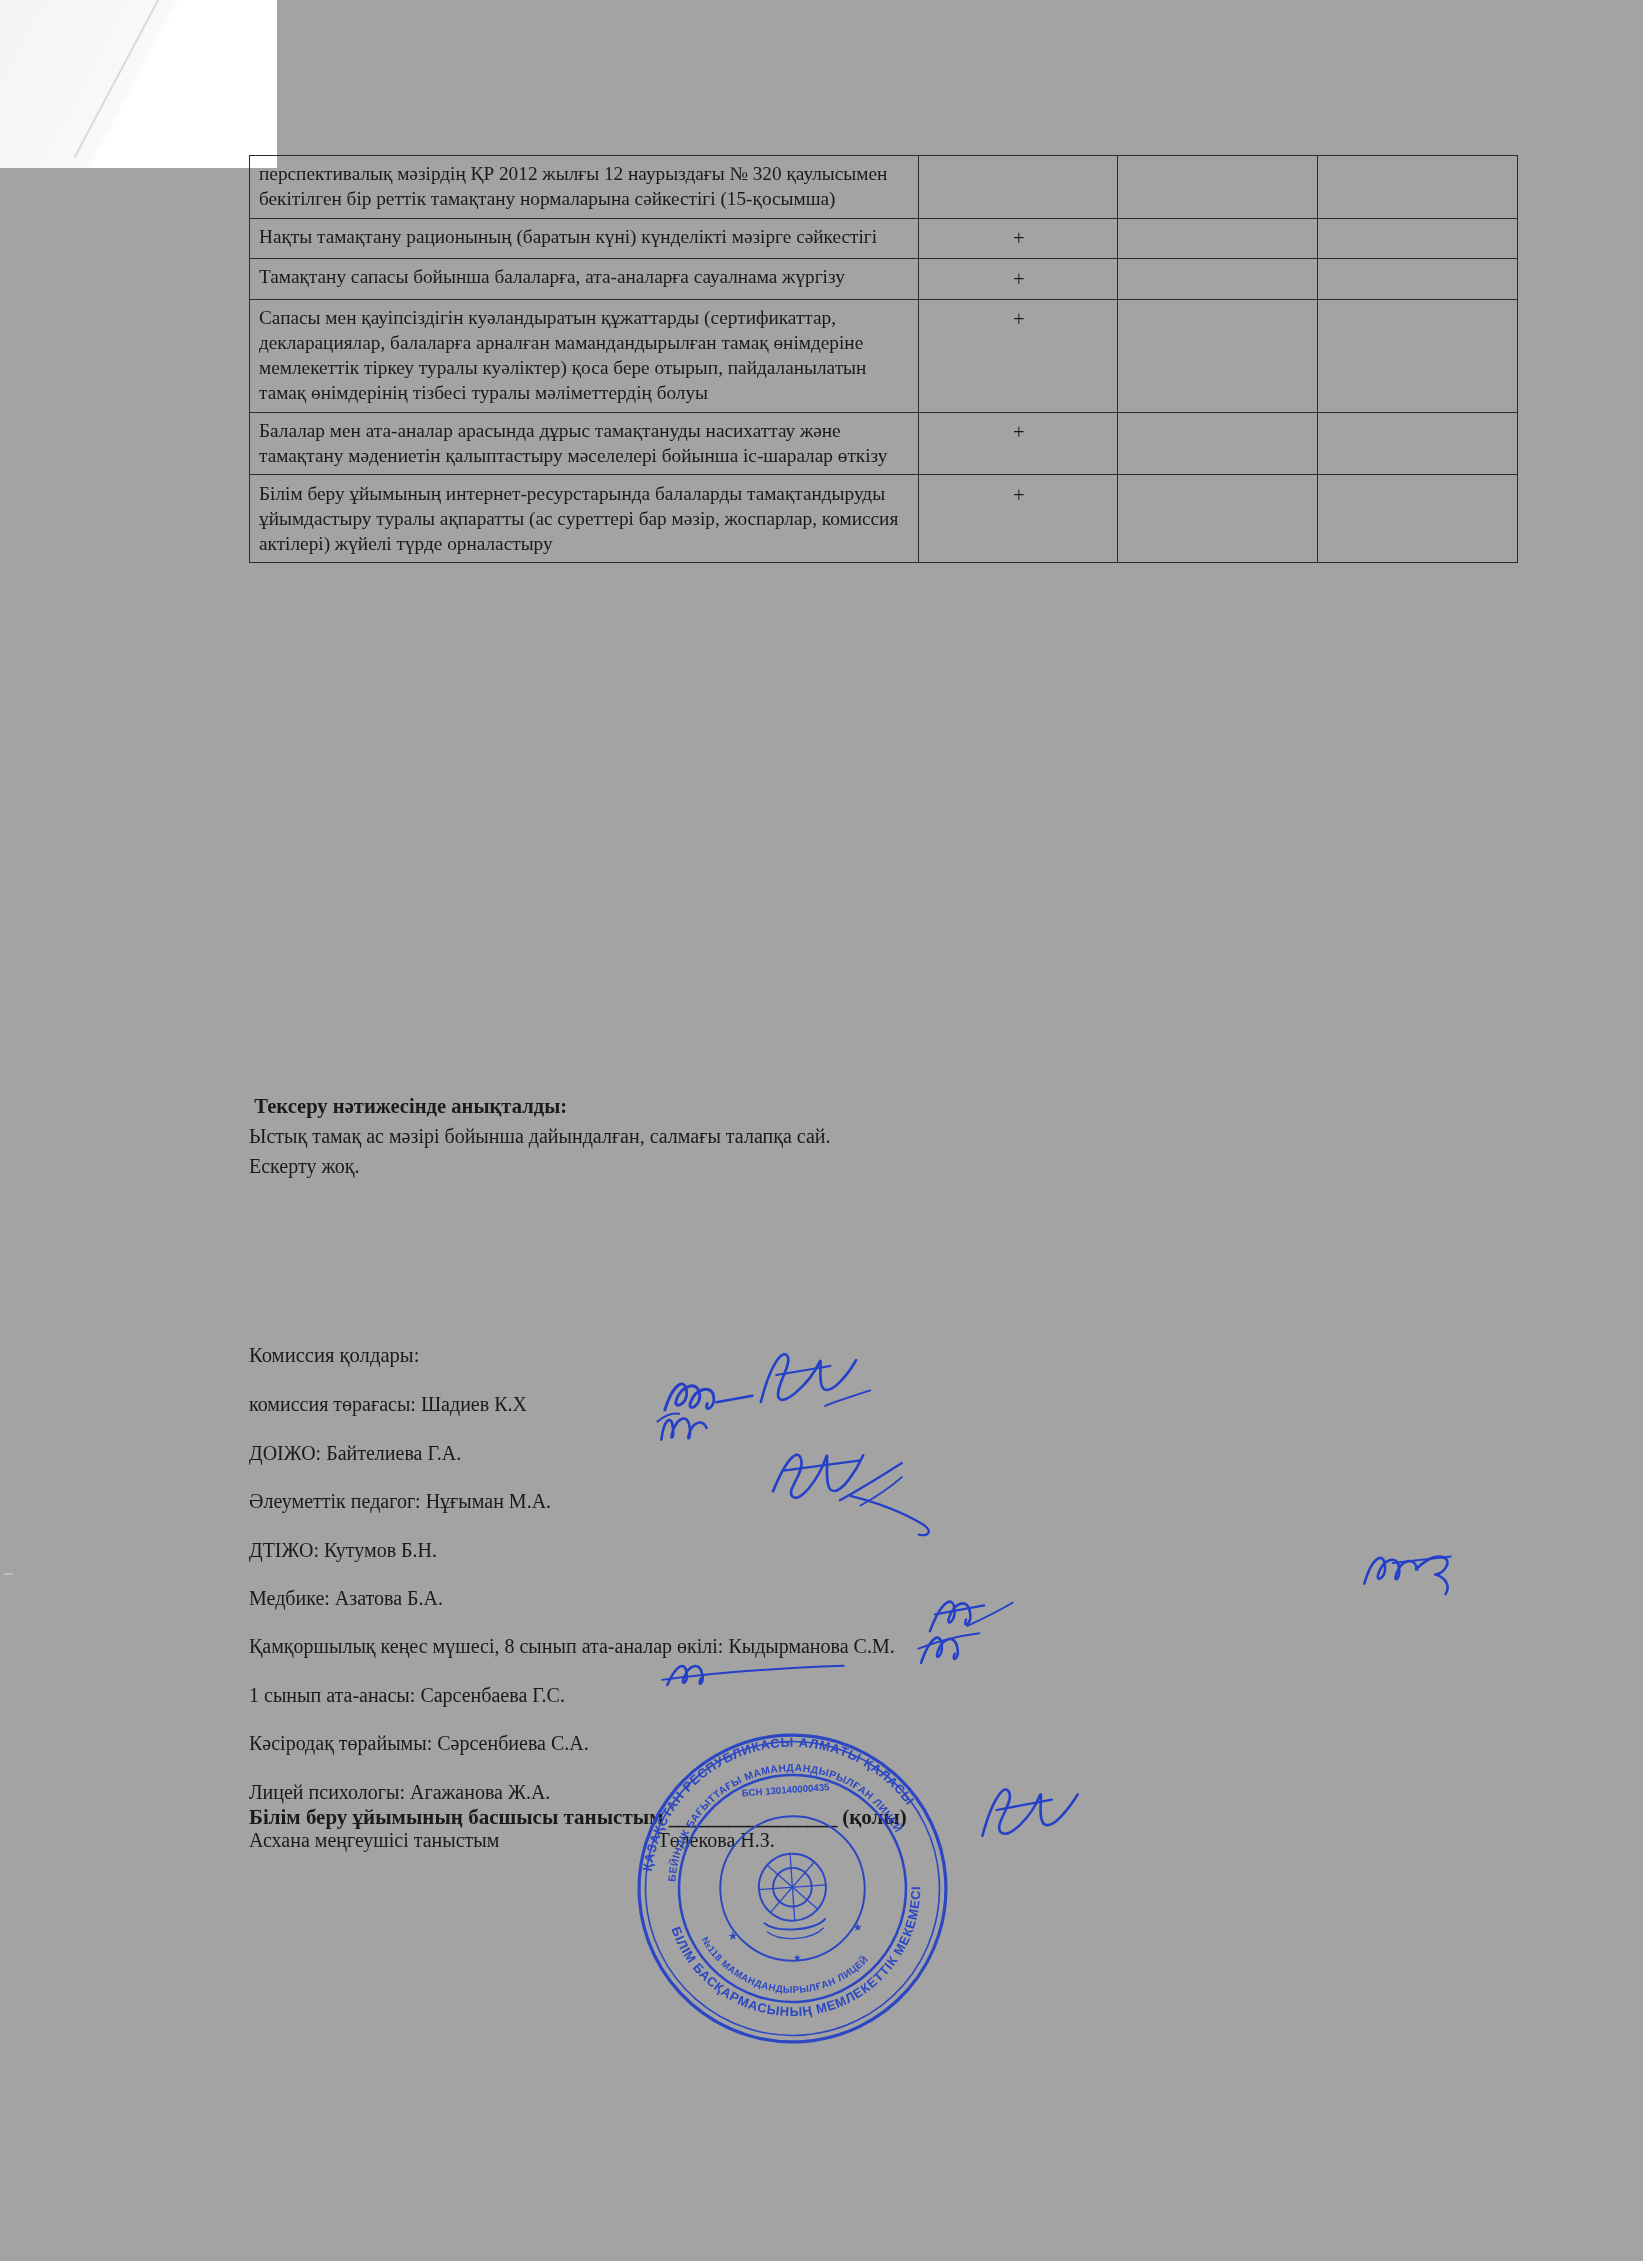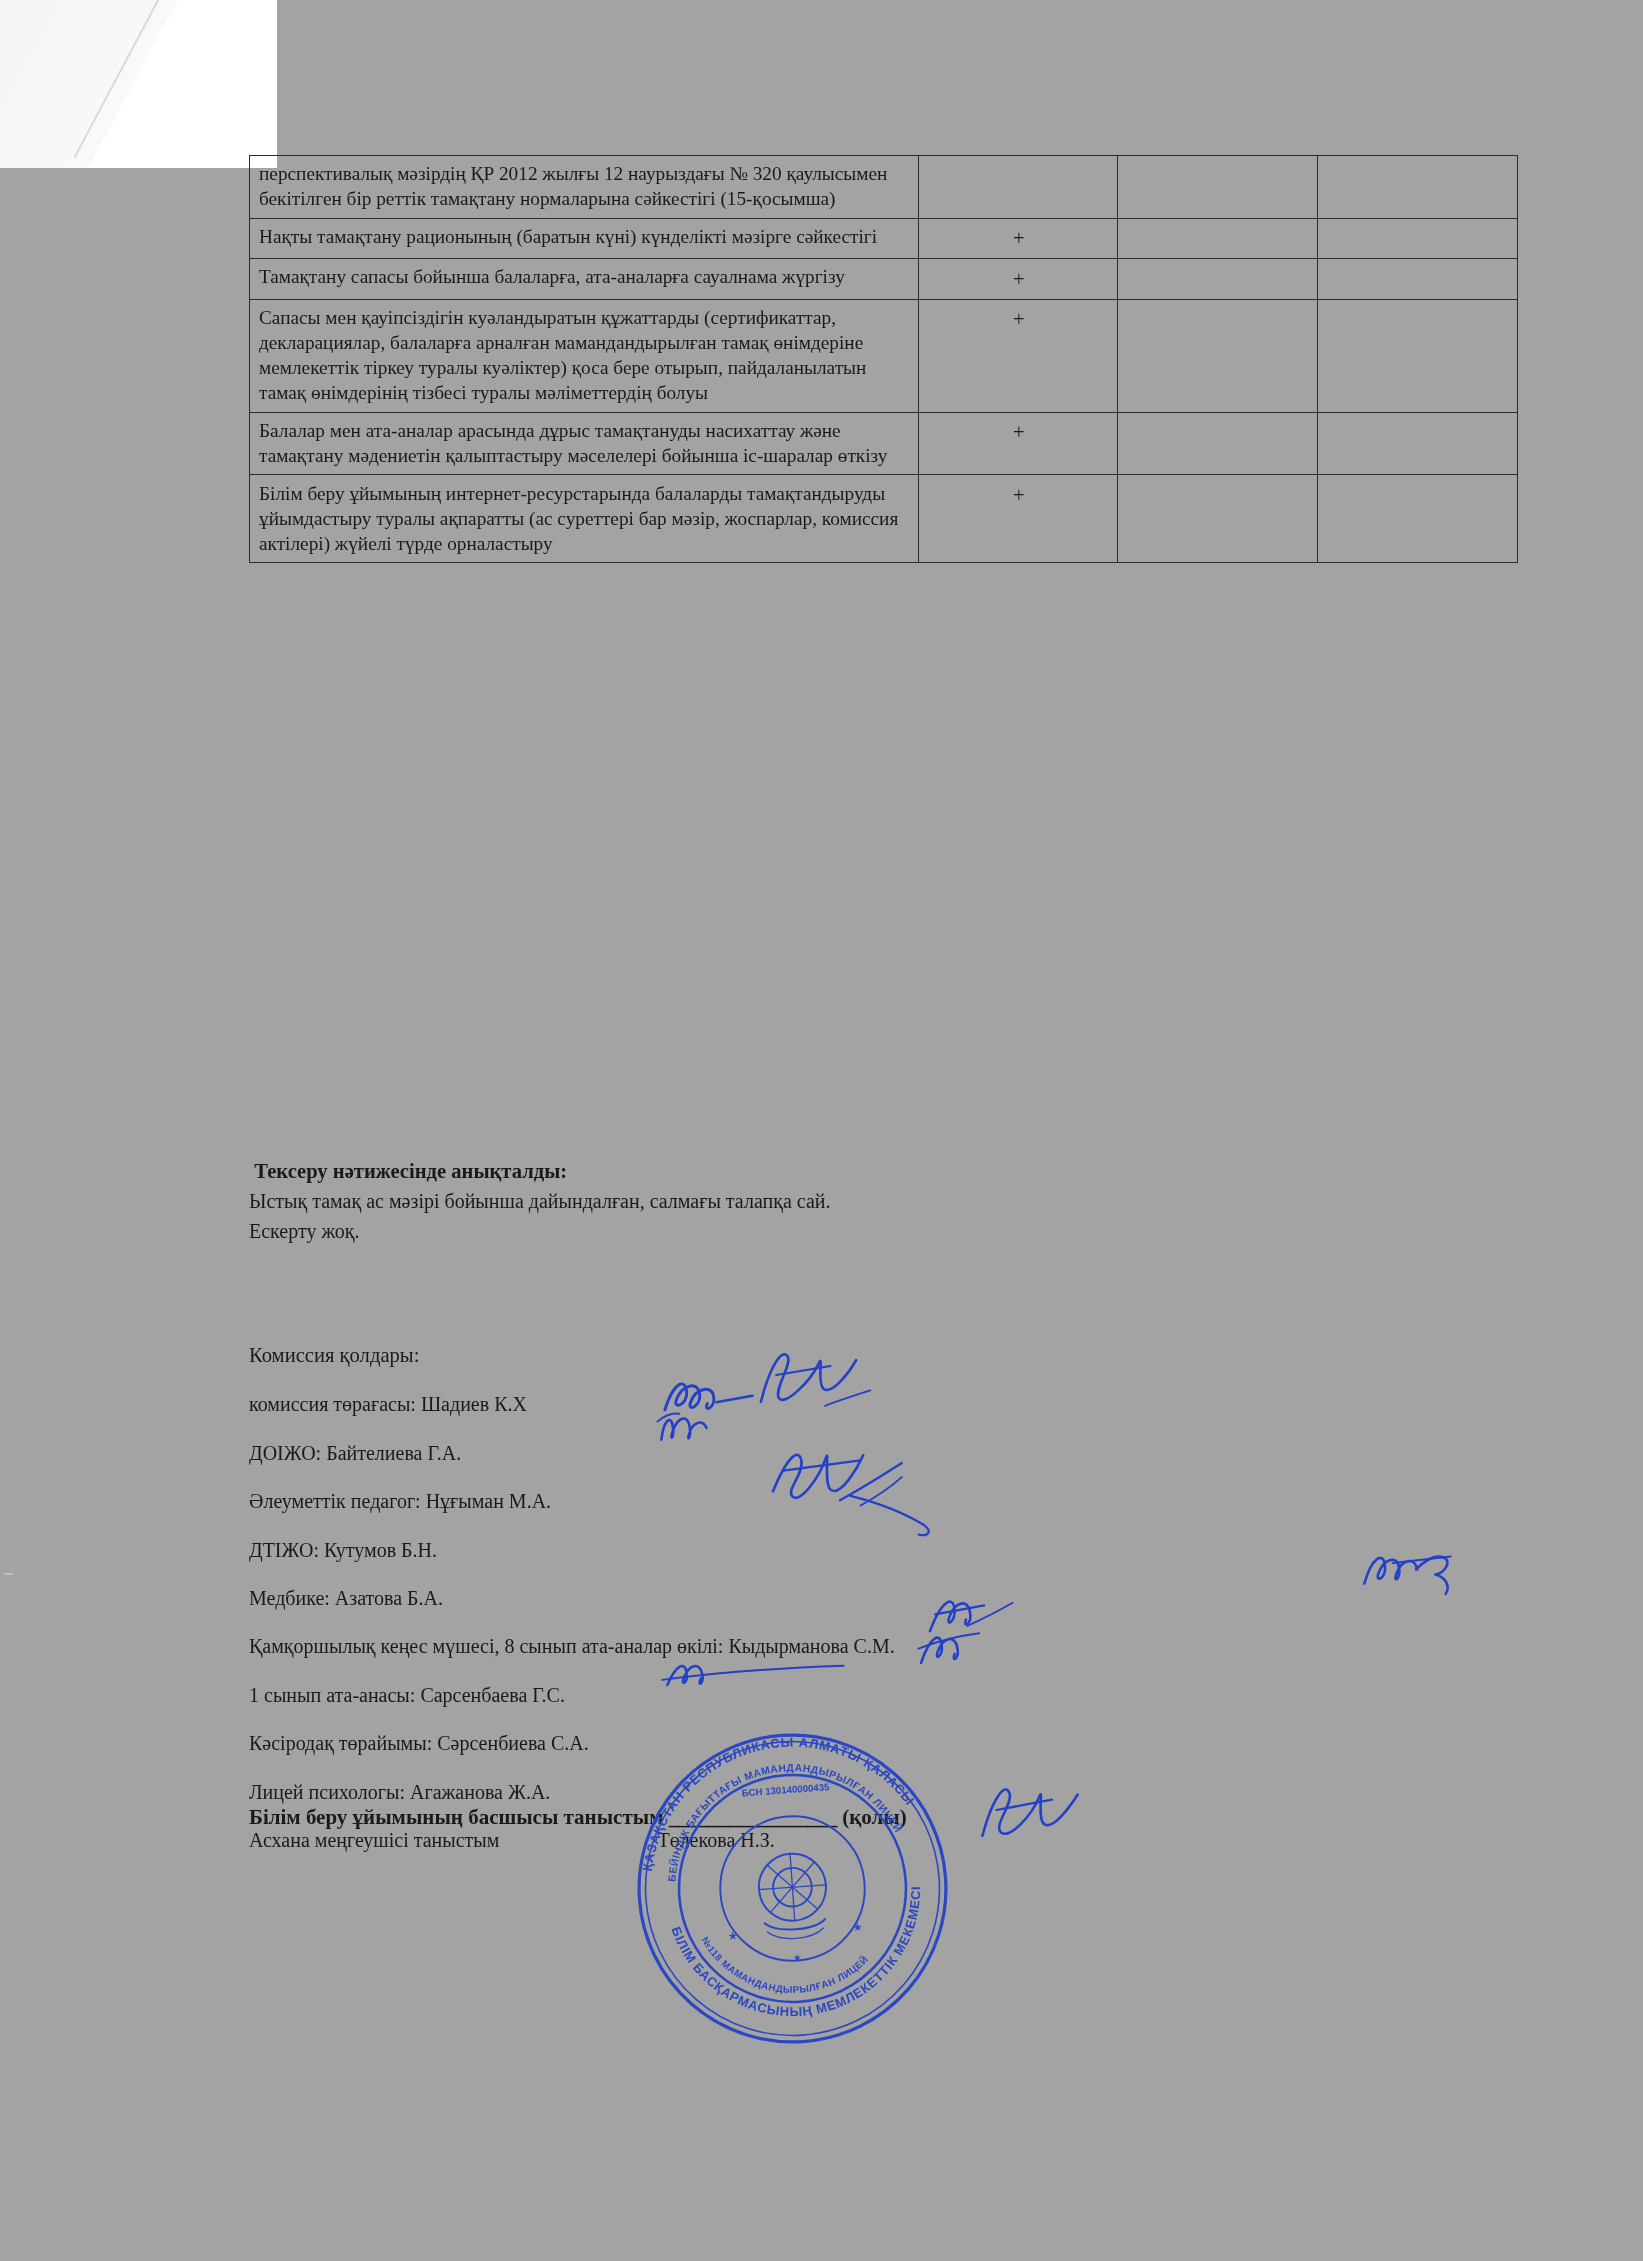--- a/index.html
+++ b/index.html
@@ -85,21 +85,21 @@
   }
   table.checklist td.c-b { width: 182px; }
   table.checklist td.c-c { width: 182px; }
   
   table.checklist tr.first td { border-top: 1.3px solid #2b2b2b; }
 
   
   .results {
     position: absolute;
     left: 249px;
-    top: 1157px;
+    top: 1092px;
     width: 1225px;
     font-size: 20px;
     line-height: 1.38;
   }
   .results .hd {
     font-weight: bold;
     font-size: 20.6px;
     margin-left: 5.2px;
   }
   .results p {

